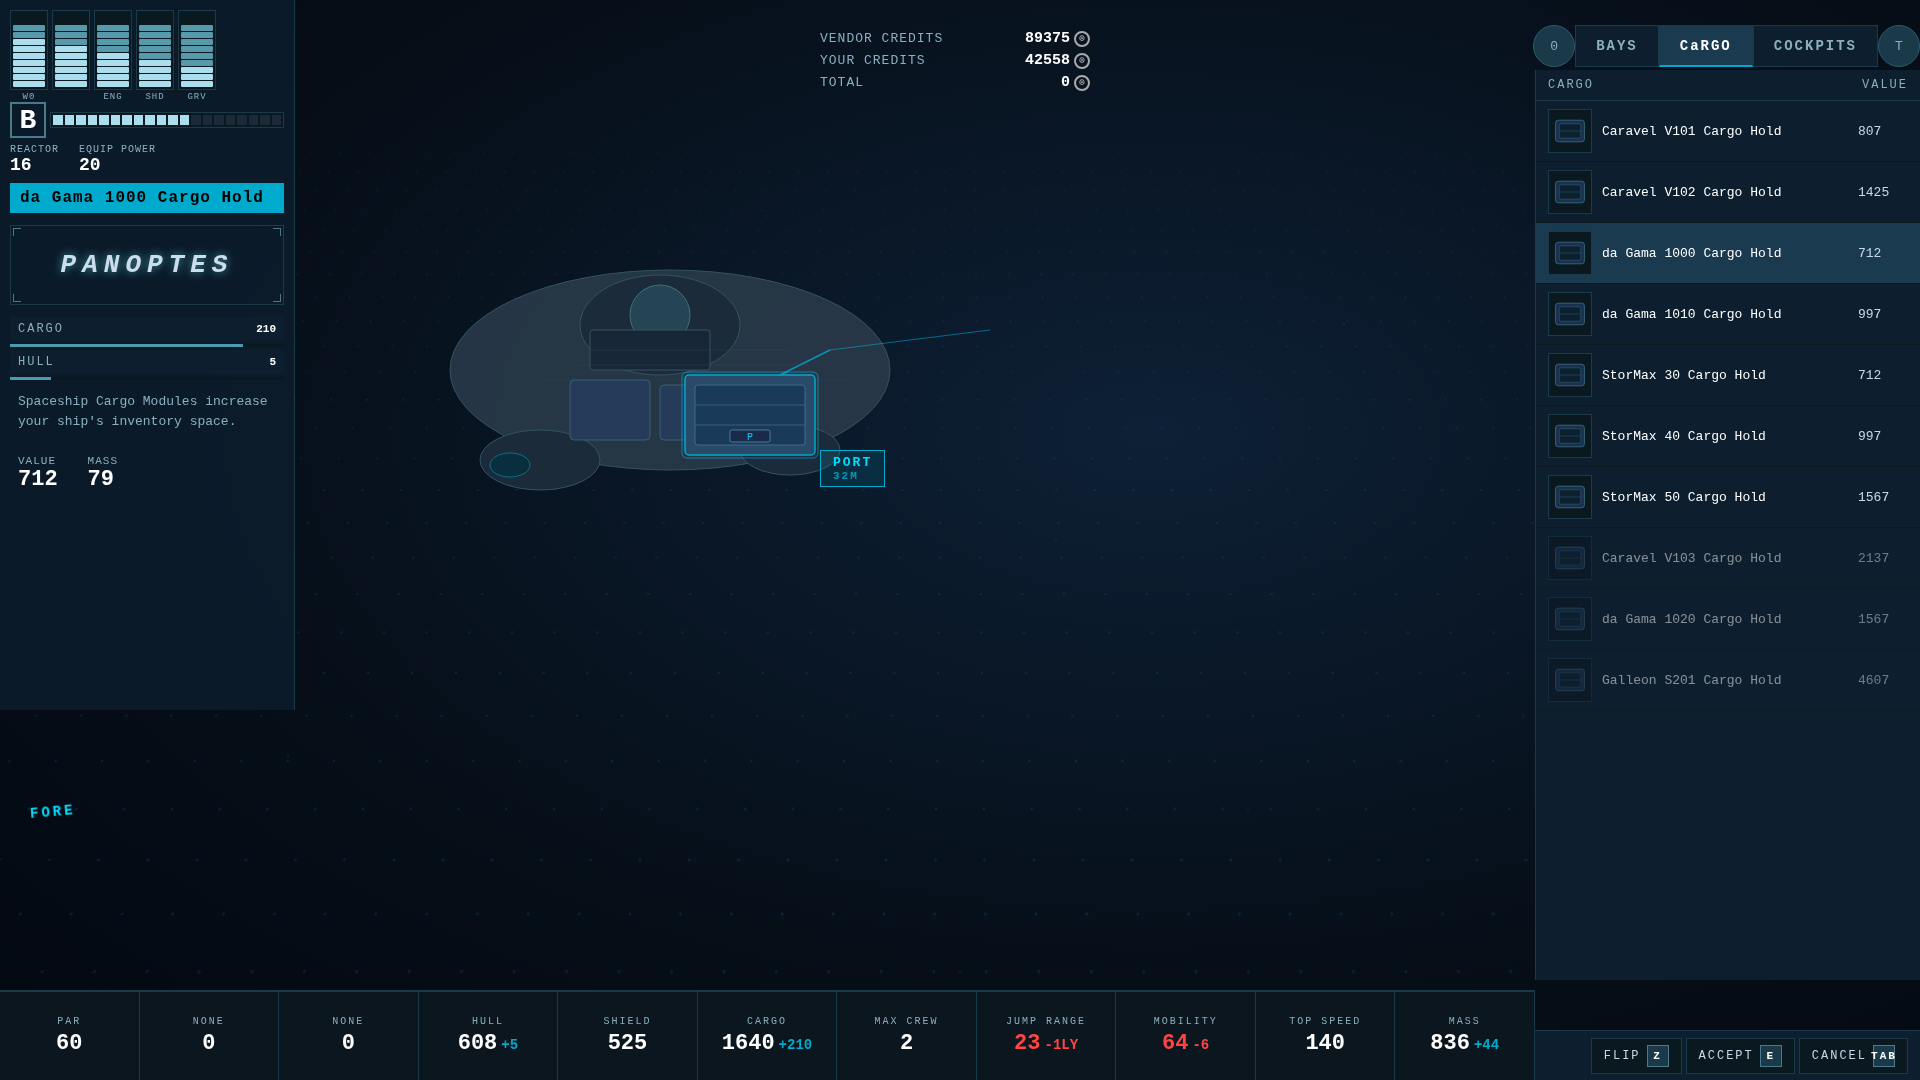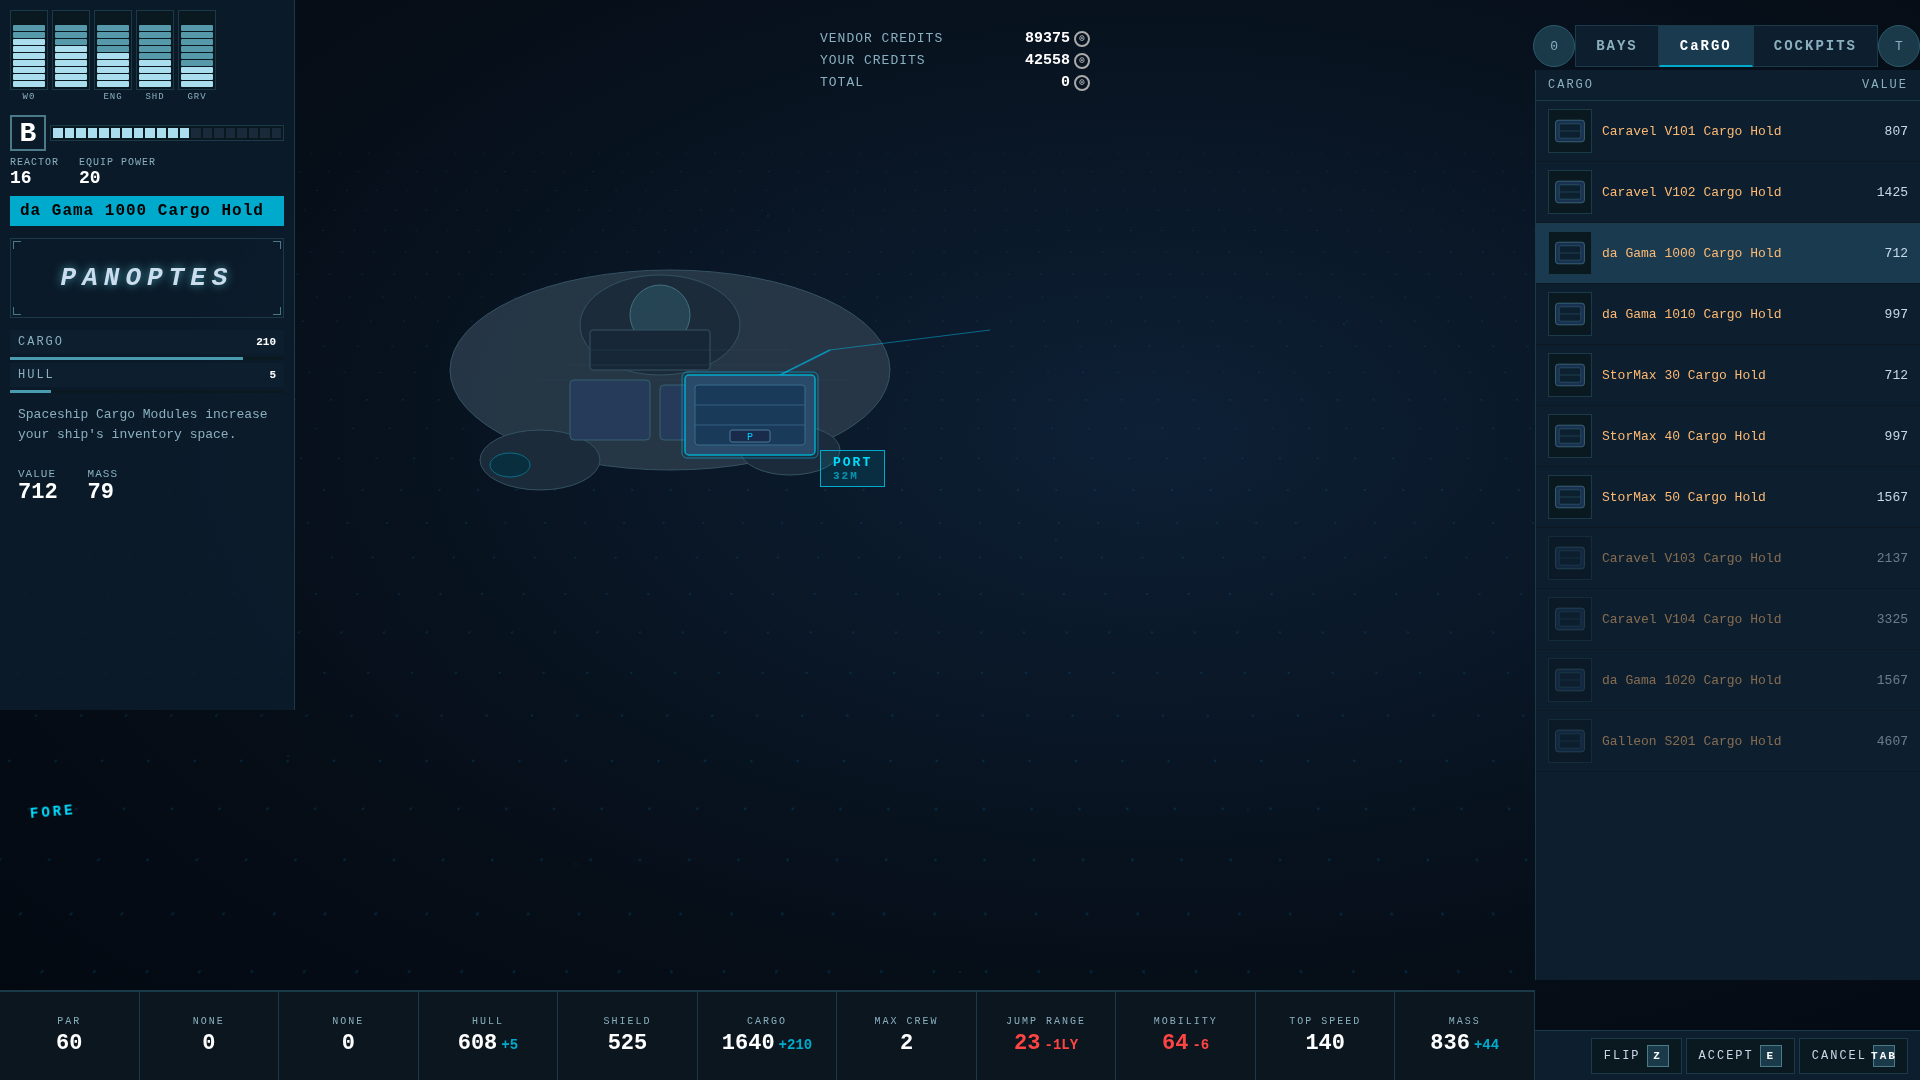--- a/index.html
+++ b/index.html
@@ -100,21 +100,21 @@
       height: 710px;
       background: #0d1e2ecc;
       border-right: 1px solid #1a3a4a;
       padding: 10px;
     }
 
     
     .stats-bars {
       display: flex;
       gap: 4px;
-      margin-bottom: 13px;
+      margin-bottom: 0;
     }
     .stat-bar-group {
       display: flex;
       flex-direction: column;
       align-items: center;
       gap: 2px;
     }
     .stat-bar-group .bar-label {
       font-size: 9px;
       color: #8ab0c0;
@@ -422,27 +422,26 @@
       border: 1px solid #1a3a4a;
       margin-right: 10px;
       display: flex;
       align-items: center;
       justify-content: center;
       flex-shrink: 0;
     }
     .item-name {
       flex: 1;
       font-size: 13px;
-      color: #fdba74;
+      color: #ffffff;
     }
     .item-value {
       font-size: 13px;
       color: #c8d8e8;
       min-width: 50px;
-      text-align: right;
     }
 
     
     .bottom-action-bar {
       position: absolute;
       bottom: 0;
       right: 0;
       width: 385px;
       height: 50px;
       background: #0d1e2e;
@@ -889,42 +888,31 @@
         <span class="item-value">2137</span>
       </div>
       <div class="item-row greyed">
         <div class="item-icon">
           <svg viewBox="0 0 40 40" width="36" height="36">
       <rect x="4" y="8" width="32" height="24" rx="3" fill="#1a3050" stroke="#3a6a7a" stroke-width="1"></rect>
       <rect x="8" y="12" width="24" height="16" rx="2" fill="#0d2030" stroke="#2a5a6a" stroke-width="0.8"></rect>
       <line x1="8" y1="20" x2="32" y2="20" stroke="#2a5a6a" stroke-width="0.6"></line>
     </svg>
         </div>
-        <span class="item-name">Caravel V104 Cargo Hold</span>
-        <span class="item-value">3325</span>
+        <span class="item-name">da Gama 1020 Cargo Hold</span>
+        <span class="item-value">1567</span>
       </div>
       <div class="item-row greyed">
         <div class="item-icon">
           <svg viewBox="0 0 40 40" width="36" height="36">
       <rect x="4" y="8" width="32" height="24" rx="3" fill="#1a3050" stroke="#3a6a7a" stroke-width="1"></rect>
       <rect x="8" y="12" width="24" height="16" rx="2" fill="#0d2030" stroke="#2a5a6a" stroke-width="0.8"></rect>
       <line x1="8" y1="20" x2="32" y2="20" stroke="#2a5a6a" stroke-width="0.6"></line>
     </svg>
         </div>
-        <span class="item-name">da Gama 1020 Cargo Hold</span>
-        <span class="item-value">1567</span>
-      </div>
-      <div class="item-row greyed">
-        <div class="item-icon">
-          <svg viewBox="0 0 40 40" width="36" height="36">
-      <rect x="4" y="8" width="32" height="24" rx="3" fill="#1a3050" stroke="#3a6a7a" stroke-width="1"></rect>
-      <rect x="8" y="12" width="24" height="16" rx="2" fill="#0d2030" stroke="#2a5a6a" stroke-width="0.8"></rect>
-      <line x1="8" y1="20" x2="32" y2="20" stroke="#2a5a6a" stroke-width="0.6"></line>
-    </svg>
-        </div>
         <span class="item-name">Galleon S201 Cargo Hold</span>
         <span class="item-value">4607</span>
       </div>
     </div>
 </div>
 
 <div class="bottom-action-bar">
   <div class="action-btn">
     <span>FLIP</span>
     <div class="action-key">Z</div>

